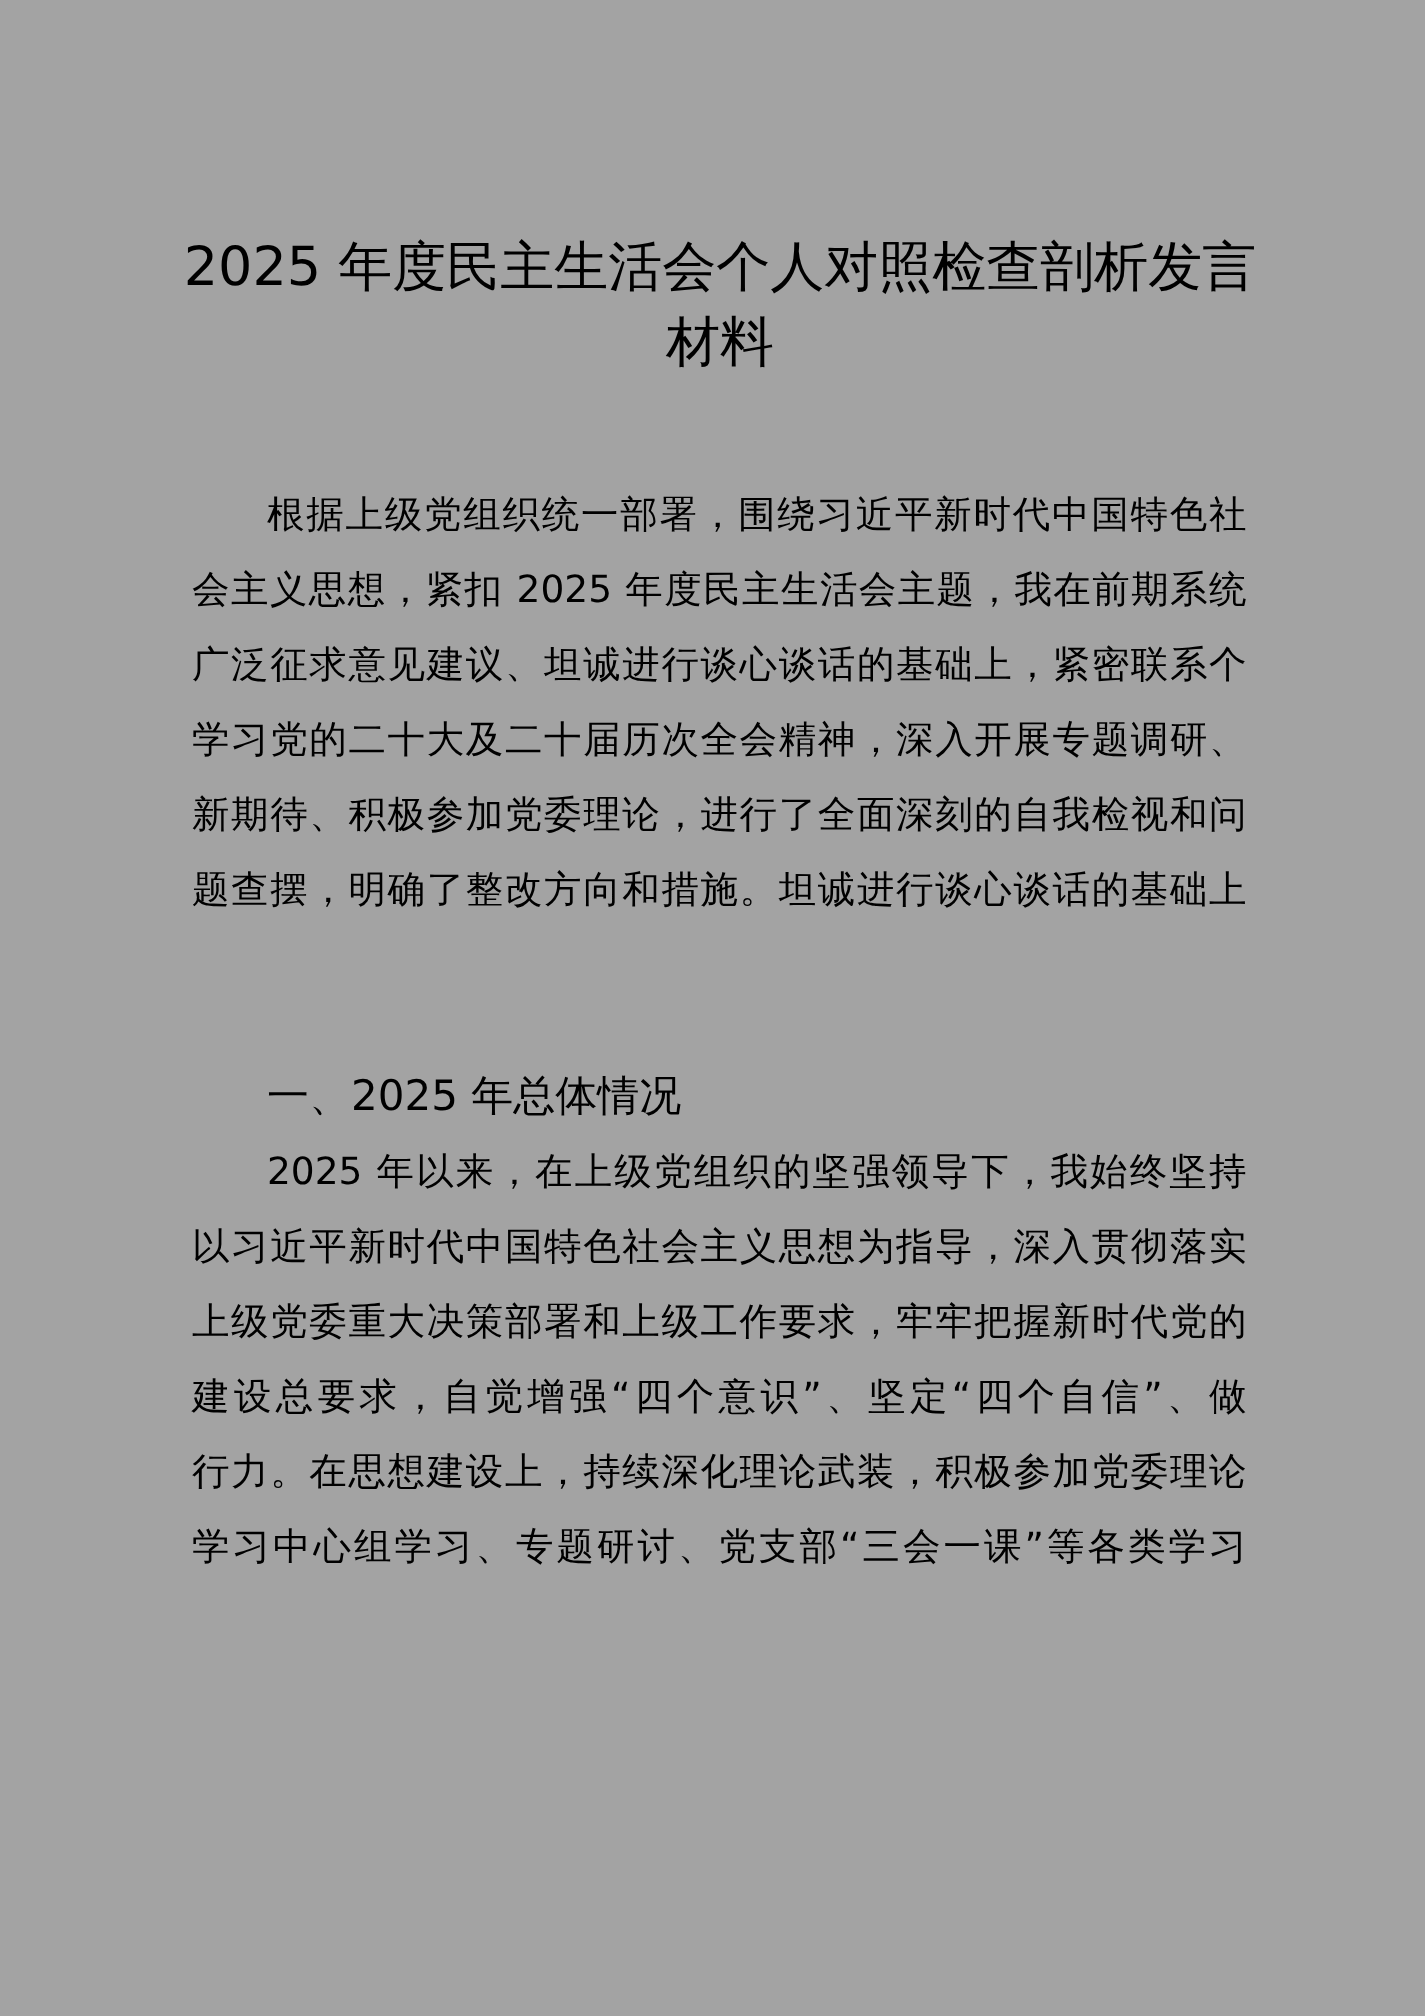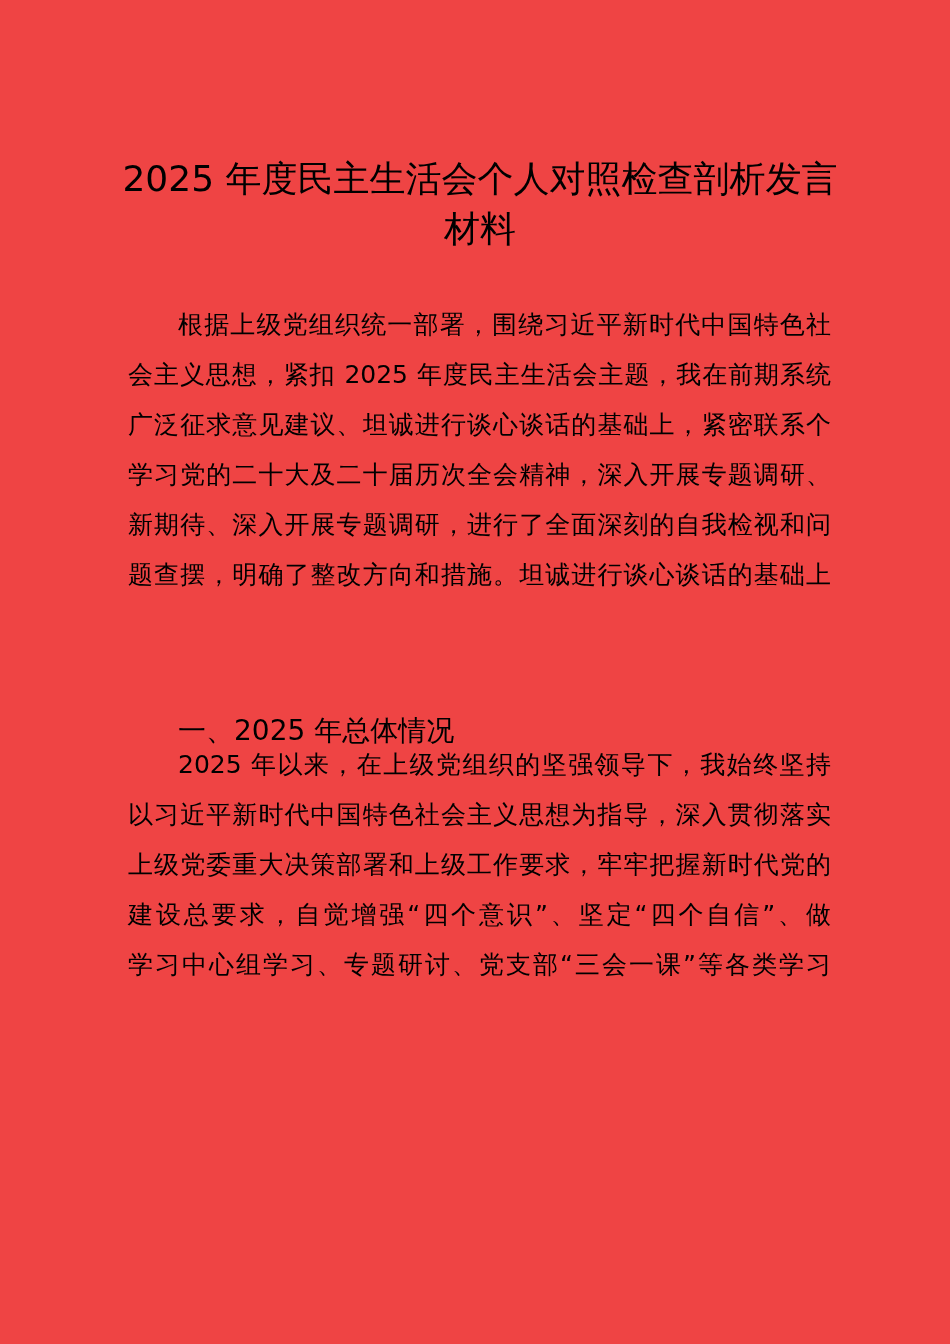--- a/index.html
+++ b/index.html
@@ -14,21 +14,21 @@
     overflow: hidden;
     font-family: "DejaVu Sans", "Liberation Sans", sans-serif;
     color: #000000;
   }
   .page {
     position: absolute;
     left: 0;
     top: 0;
     width: 950px;
     height: 1344px;
-    background: #ef4444;
+    background: #a3a3a3;
   }
   .title {
     position: absolute;
     left: 110px;
     width: 740px;
     top: 154px;
     text-align: center;
     font-size: 36px;
     line-height: 50px;
     letter-spacing: 0px;
@@ -58,48 +58,49 @@
     padding-left: 50px;
   }
   .heading {
     display: block;
     height: 50px;
     white-space: nowrap;
     padding-left: 50px;
     font-size: 28px;
     line-height: 50px;
   }
-  #intro { top: 300px; }
+  #intro { top: 318px; }
   #section1-heading { top: 706px; }
-  #section1-body { top: 740px; }
+  #section1-body { top: 756px; }
 </style>
 </head>
 <body>
 
 <div class="page">
 
   <h1 class="title" style="margin:0;font-weight:normal;">
     <span class="tline">2025 年度民主生活会个人对照检查剖析发言</span>
     <span class="tline">材料</span>
   </h1>
 
   <div id="intro" class="body-block">
     <span class="line indent">根据上级党组织统一部署，围绕习近平新时代中国特色社</span>
     <span class="line">会主义思想，紧扣 2025 年度民主生活会主题，我在前期系统</span>
     <span class="line">广泛征求意见建议、坦诚进行谈心谈话的基础上，紧密联系个</span>
     <span class="line">学习党的二十大及二十届历次全会精神，深入开展专题调研、</span>
-    <span class="line">新期待、深入开展专题调研，进行了全面深刻的自我检视和问</span>
+    <span class="line">新期待、积极参加党委理论，进行了全面深刻的自我检视和问</span>
     <span class="line">题查摆，明确了整改方向和措施。坦诚进行谈心谈话的基础上</span>
   </div>
 
   <div id="section1-heading" class="body-block">
     <span class="heading">一、2025 年总体情况</span>
   </div>
 
   <div id="section1-body" class="body-block">
     <span class="line indent">2025 年以来，在上级党组织的坚强领导下，我始终坚持</span>
     <span class="line">以习近平新时代中国特色社会主义思想为指导，深入贯彻落实</span>
     <span class="line">上级党委重大决策部署和上级工作要求，牢牢把握新时代党的</span>
     <span class="line">建设总要求，自觉增强“四个意识”、坚定“四个自信”、做</span>
+    <span class="line">行力。在思想建设上，持续深化理论武装，积极参加党委理论</span>
     <span class="line">学习中心组学习、专题研讨、党支部“三会一课”等各类学习</span>
   </div>
 
 </div>
 
 </body></html>

